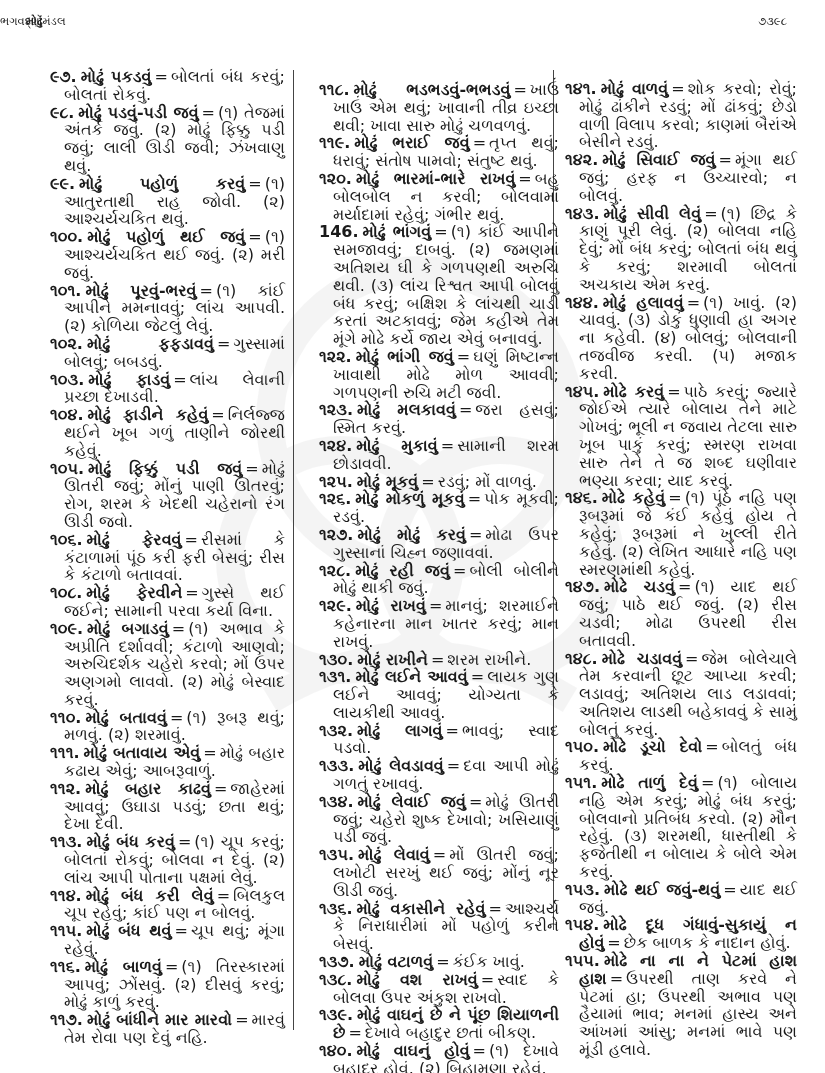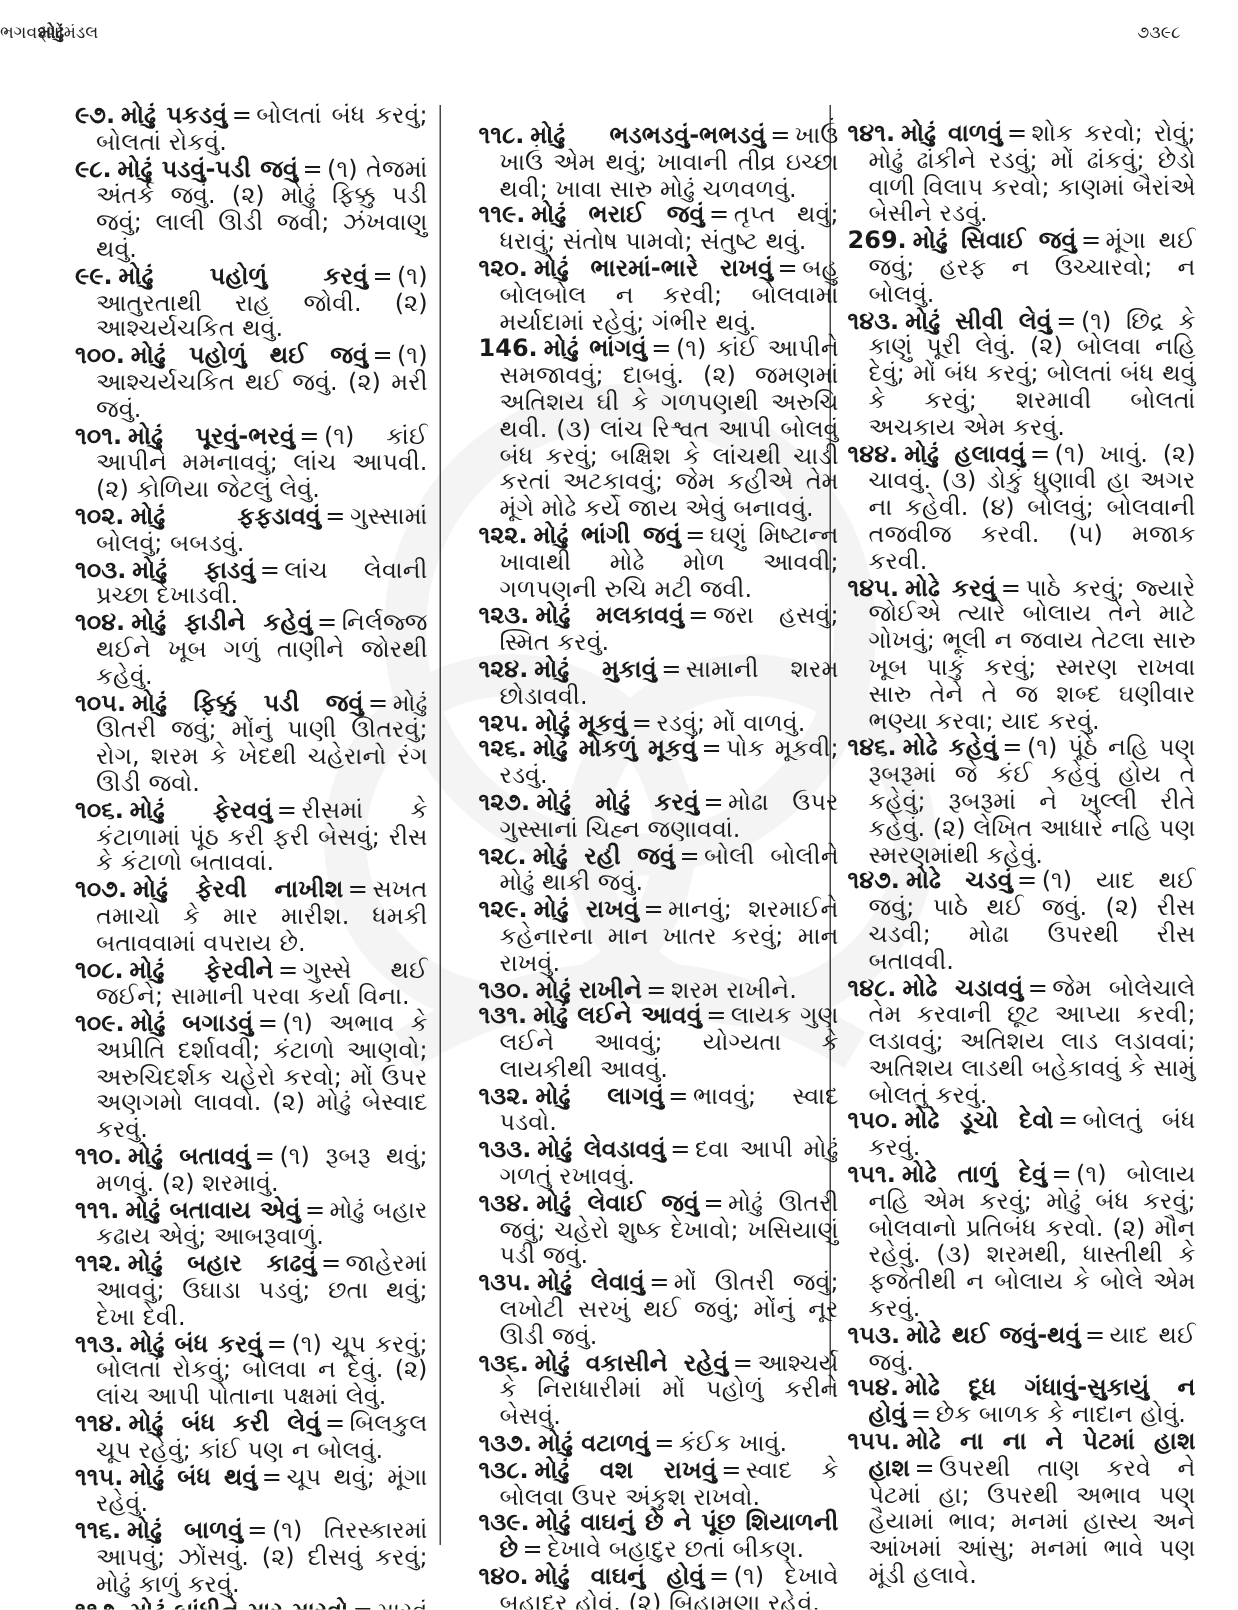--- a/index.html
+++ b/index.html
@@ -58,21 +58,20 @@
     <p class="entry"><span class="num">૯૭.</span><span class="hw">મોઢું પકડવું</span><span class="eq">=</span><span class="def">બોલતાં બંધ કરવું; બોલતાં રોકવું.</span></p>
     <p class="entry"><span class="num">૯૮.</span><span class="hw">મોઢું પડવું-પડી જવું</span><span class="eq">=</span><span class="def">(૧) તેજમાં અંતર્ક જવું. (૨) મોઢું ફિક્કુ પડી જવું; લાલી ઊડી જવી; ઝંખવાણુ થવું.</span></p>
     <p class="entry"><span class="num">૯૯.</span><span class="hw">મોઢું પહોળું કરવું</span><span class="eq">=</span><span class="def">(૧) આતુરતાથી રાહ જોવી. (૨) આશ્ચર્યચકિત થવું.</span></p>
     <p class="entry"><span class="num">૧૦૦.</span><span class="hw">મોઢું પહોળું થઈ જવું</span><span class="eq">=</span><span class="def">(૧) આશ્ચર્યચકિત થઈ જવું. (૨) મરી જવું.</span></p>
     <p class="entry"><span class="num">૧૦૧.</span><span class="hw">મોઢું પૂરવું-ભરવું</span><span class="eq">=</span><span class="def">(૧) કાંઈ આપીને મમનાવવું; લાંચ આપવી. (૨) કોળિયા જેટલું લેવું.</span></p>
     <p class="entry"><span class="num">૧૦૨.</span><span class="hw">મોઢું ફફડાવવું</span><span class="eq">=</span><span class="def">ગુસ્સામાં બોલવું; બબડવું.</span></p>
     <p class="entry"><span class="num">૧૦૩.</span><span class="hw">મોઢું ફાડવું</span><span class="eq">=</span><span class="def">લાંચ લેવાની પ્રચ્છા દેખાડવી.</span></p>
     <p class="entry"><span class="num">૧૦૪.</span><span class="hw">મોઢું ફાડીને કહેવું</span><span class="eq">=</span><span class="def">નિર્લજ્જ થઈને ખૂબ ગળું તાણીને જોરથી કહેવું.</span></p>
     <p class="entry"><span class="num">૧૦૫.</span><span class="hw">મોઢું ફિક્કું પડી જવું</span><span class="eq">=</span><span class="def">મોઢું ઊતરી જવું; મોંનું પાણી ઊતરવું; રોગ, શરમ કે ખેદથી ચહેરાનો રંગ ઊડી જવો.</span></p>
     <p class="entry"><span class="num">૧૦૬.</span><span class="hw">મોઢું ફેરવવું</span><span class="eq">=</span><span class="def">રીસમાં કે કંટાળામાં પૂંઠ કરી ફરી બેસવું; રીસ કે કંટાળો બતાવવાં.</span></p>
-    <p class="entry"><span class="num">૧૦૭.</span><span class="hw">મોઢું ફેરવી નાખીશ</span><span class="eq">=</span><span class="def">સખત તમાચો કે માર મારીશ. ધમકી બતાવવામાં વપરાય છે.</span></p>
     <p class="entry"><span class="num">૧૦૮.</span><span class="hw">મોઢું ફેરવીને</span><span class="eq">=</span><span class="def">ગુસ્સે થઈ જઈને; સામાની પરવા કર્યા વિના.</span></p>
     <p class="entry"><span class="num">૧૦૯.</span><span class="hw">મોઢું બગાડવું</span><span class="eq">=</span><span class="def">(૧) અભાવ કે અપ્રીતિ દર્શાવવી; કંટાળો આણવો; અરુચિદર્શક ચહેરો કરવો; મોં ઉપર અણગમો લાવવો. (૨) મોઢું બેસ્વાદ કરવું.</span></p>
     <p class="entry"><span class="num">૧૧૦.</span><span class="hw">મોઢું બતાવવું</span><span class="eq">=</span><span class="def">(૧) રૂબરૂ થવું; મળવું. (૨) શરમાવું.</span></p>
     <p class="entry"><span class="num">૧૧૧.</span><span class="hw">મોઢું બતાવાય એવું</span><span class="eq">=</span><span class="def">મોઢું બહાર કઢાય એવું; આબરૂવાળું.</span></p>
     <p class="entry"><span class="num">૧૧૨.</span><span class="hw">મોઢું બહાર કાઢવું</span><span class="eq">=</span><span class="def">જાહેરમાં આવવું; ઉઘાડા પડવું; છતા થવું; દેખા દેવી.</span></p>
     <p class="entry"><span class="num">૧૧૩.</span><span class="hw">મોઢું બંધ કરવું</span><span class="eq">=</span><span class="def">(૧) ચૂપ કરવું; બોલતાં રોકવું; બોલવા ન દેવું. (૨) લાંચ આપી પોતાના પક્ષમાં લેવું.</span></p>
     <p class="entry"><span class="num">૧૧૪.</span><span class="hw">મોઢું બંધ કરી લેવું</span><span class="eq">=</span><span class="def">બિલકુલ ચૂપ રહેવું; કાંઈ પણ ન બોલવું.</span></p>
     <p class="entry"><span class="num">૧૧૫.</span><span class="hw">મોઢું બંધ થવું</span><span class="eq">=</span><span class="def">ચૂપ થવું; મૂંગા રહેવું.</span></p>
     <p class="entry"><span class="num">૧૧૬.</span><span class="hw">મોઢું બાળવું</span><span class="eq">=</span><span class="def">(૧) તિરસ્કારમાં આપવું; ઝોંસવું. (૨) દીસવું કરવું; મોઢું કાળું કરવું.</span></p>
     <p class="entry"><span class="num">૧૧૭.</span><span class="hw">મોઢું બાંધીને માર મારવો</span><span class="eq">=</span><span class="def">મારવું તેમ રોવા પણ દેવું નહિ.</span></p>
@@ -97,21 +96,21 @@
     <p class="entry"><span class="num">૧૩૪.</span><span class="hw">મોઢું લેવાઈ જવું</span><span class="eq">=</span><span class="def">મોઢું ઊતરી જવું; ચહેરો શુષ્ક દેખાવો; ખસિયાણું પડી જવું.</span></p>
     <p class="entry"><span class="num">૧૩૫.</span><span class="hw">મોઢું લેવાવું</span><span class="eq">=</span><span class="def">મોં ઊતરી જવું; લખોટી સરખું થઈ જવું; મોંનું નૂર ઊડી જવું.</span></p>
     <p class="entry"><span class="num">૧૩૬.</span><span class="hw">મોઢું વકાસીને રહેવું</span><span class="eq">=</span><span class="def">આશ્ચર્ય કે નિરાધારીમાં મોં પહોળું કરીને બેસવું.</span></p>
     <p class="entry"><span class="num">૧૩૭.</span><span class="hw">મોઢું વટાળવું</span><span class="eq">=</span><span class="def">કંઈક ખાવું.</span></p>
     <p class="entry"><span class="num">૧૩૮.</span><span class="hw">મોઢું વશ રાખવું</span><span class="eq">=</span><span class="def">સ્વાદ કે બોલવા ઉપર અંકુશ રાખવો.</span></p>
     <p class="entry"><span class="num">૧૩૯.</span><span class="hw">મોઢું વાઘનું છે ને પૂંછ શિયાળની છે</span><span class="eq">=</span><span class="def">દેખાવે બહાદુર છતાં બીકણ.</span></p>
     <p class="entry"><span class="num">૧૪૦.</span><span class="hw">મોઢું વાઘનું હોવું</span><span class="eq">=</span><span class="def">(૧) દેખાવે બહાદુર હોવું. (૨) બિહામણા રહેવું.</span></p>
   </div>
 <div class="col col3">
     <p class="entry"><span class="num">૧૪૧.</span><span class="hw">મોઢું વાળવું</span><span class="eq">=</span><span class="def">શોક કરવો; રોવું; મોઢું ઢાંકીને રડવું; મોં ઢાંકવું; છેડો વાળી વિલાપ કરવો; કાણમાં બૈરાંએ બેસીને રડવું.</span></p>
-    <p class="entry"><span class="num">269.</span><span class="hw">મોઢું સિવાઈ જવું</span><span class="eq">=</span><span class="def">મૂંગા થઈ જવું; હરફ ન ઉચ્ચારવો; ન બોલવું.</span></p>
+    <p class="entry"><span class="num">૧૪૨.</span><span class="hw">મોઢું સિવાઈ જવું</span><span class="eq">=</span><span class="def">મૂંગા થઈ જવું; હરફ ન ઉચ્ચારવો; ન બોલવું.</span></p>
     <p class="entry"><span class="num">૧૪૩.</span><span class="hw">મોઢું સીવી લેવું</span><span class="eq">=</span><span class="def">(૧) છિદ્ર કે કાણું પૂરી લેવું. (૨) બોલવા નહિ દેવું; મોં બંધ કરવું; બોલતાં બંધ થવું કે કરવું; શરમાવી બોલતાં અચકાય એમ કરવું.</span></p>
     <p class="entry"><span class="num">૧૪૪.</span><span class="hw">મોઢું હલાવવું</span><span class="eq">=</span><span class="def">(૧) ખાવું. (૨) ચાવવું. (૩) ડોકું ધુણાવી હા અગર ના કહેવી. (૪) બોલવું; બોલવાની તજવીજ કરવી. (૫) મજાક કરવી.</span></p>
     <p class="entry"><span class="num">૧૪૫.</span><span class="hw">મોઢે કરવું</span><span class="eq">=</span><span class="def">પાઠે કરવું; જ્યારે જોઈએ ત્યારે બોલાય તેને માટે ગોખવું; ભૂલી ન જવાય તેટલા સારુ ખૂબ પાકું કરવું; સ્મરણ રાખવા સારુ તેને તે જ શબ્દ ઘણીવાર ભણ્યા કરવા; યાદ કરવું.</span></p>
     <p class="entry"><span class="num">૧૪૬.</span><span class="hw">મોઢે કહેવું</span><span class="eq">=</span><span class="def">(૧) પૂંઠે નહિ પણ રૂબરૂમાં જે કંઈ કહેવું હોય તે કહેવું; રૂબરૂમાં ને ખુલ્લી રીતે કહેવું. (૨) લેખિત આધારે નહિ પણ સ્મરણમાંથી કહેવું.</span></p>
     <p class="entry"><span class="num">૧૪૭.</span><span class="hw">મોઢે ચડવું</span><span class="eq">=</span><span class="def">(૧) યાદ થઈ જવું; પાઠે થઈ જવું. (૨) રીસ ચડવી; મોઢા ઉપરથી રીસ બતાવવી.</span></p>
     <p class="entry"><span class="num">૧૪૮.</span><span class="hw">મોઢે ચડાવવું</span><span class="eq">=</span><span class="def">જેમ બોલેચાલે તેમ કરવાની છૂટ આપ્યા કરવી; લડાવવું; અતિશય લાડ લડાવવાં; અતિશય લાડથી બહેકાવવું કે સામું બોલતું કરવું.</span></p>
     <p class="entry"><span class="num">૧૫૦.</span><span class="hw">મોઢે ડૂચો દેવો</span><span class="eq">=</span><span class="def">બોલતું બંધ કરવું.</span></p>
     <p class="entry"><span class="num">૧૫૧.</span><span class="hw">મોઢે તાળું દેવું</span><span class="eq">=</span><span class="def">(૧) બોલાય નહિ એમ કરવું; મોઢું બંધ કરવું; બોલવાનો પ્રતિબંધ કરવો. (૨) મૌન રહેવું. (૩) શરમથી, ધાસ્તીથી કે ફજેતીથી ન બોલાય કે બોલે એમ કરવું.</span></p>
     <p class="entry"><span class="num">૧૫૩.</span><span class="hw">મોઢે થઈ જવું-થવું</span><span class="eq">=</span><span class="def">યાદ થઈ જવું.</span></p>
     <p class="entry"><span class="num">૧૫૪.</span><span class="hw">મોઢે દૂધ ગંધાવું-સુકાયું ન હોવું</span><span class="eq">=</span><span class="def">છેક બાળક કે નાદાન હોવું.</span></p>

